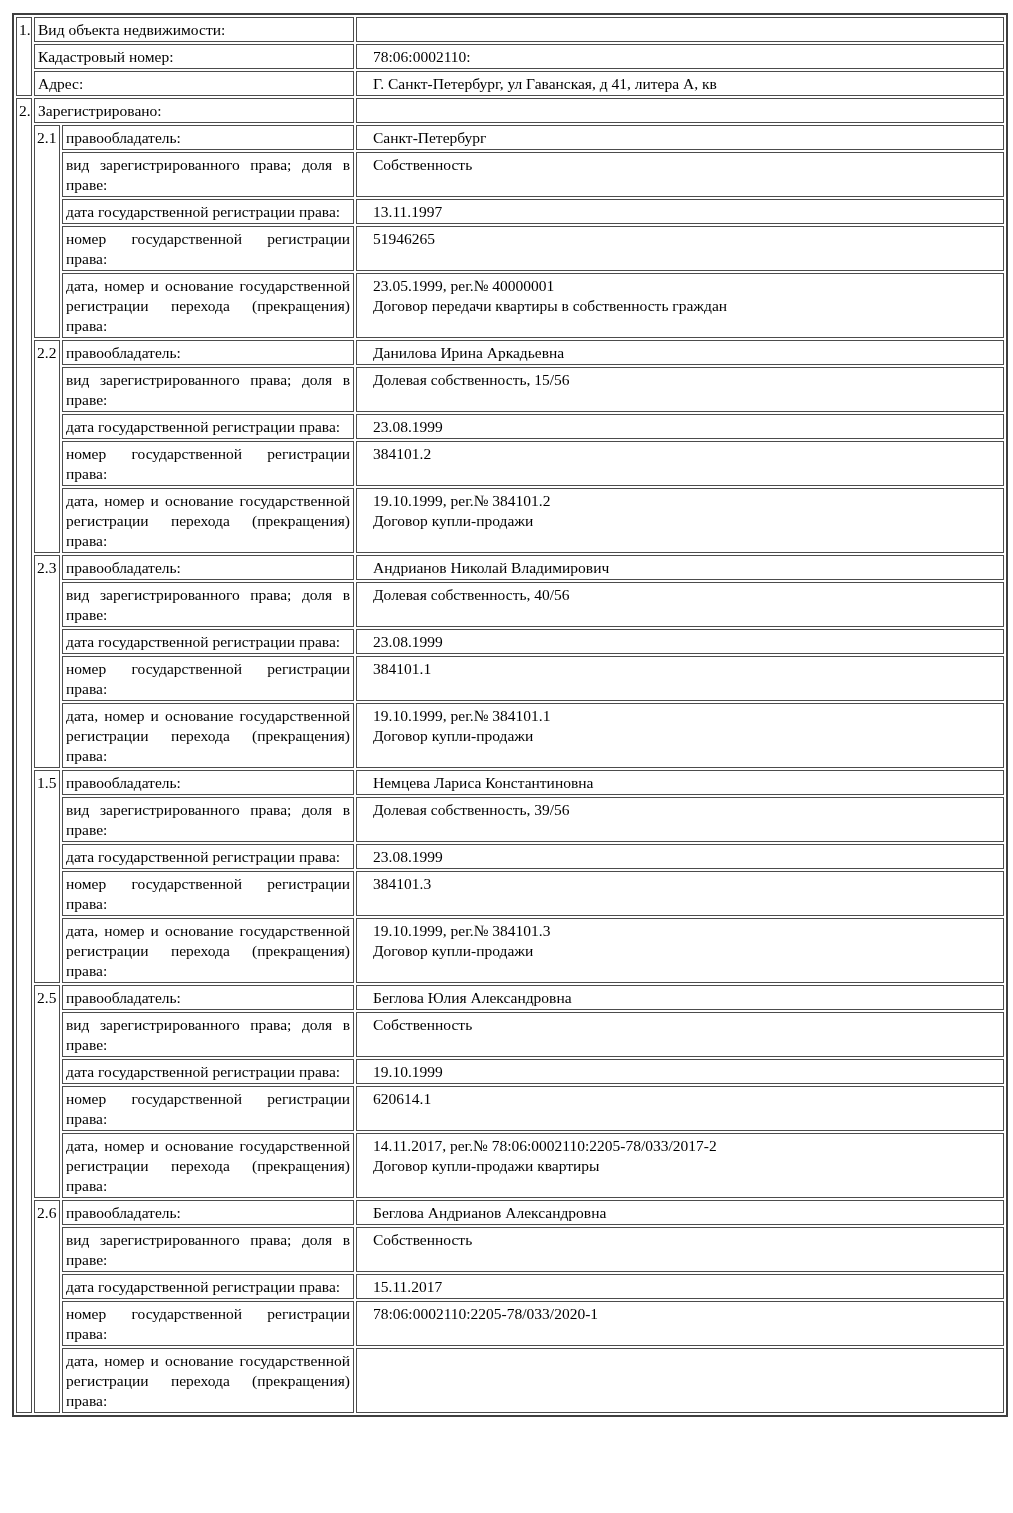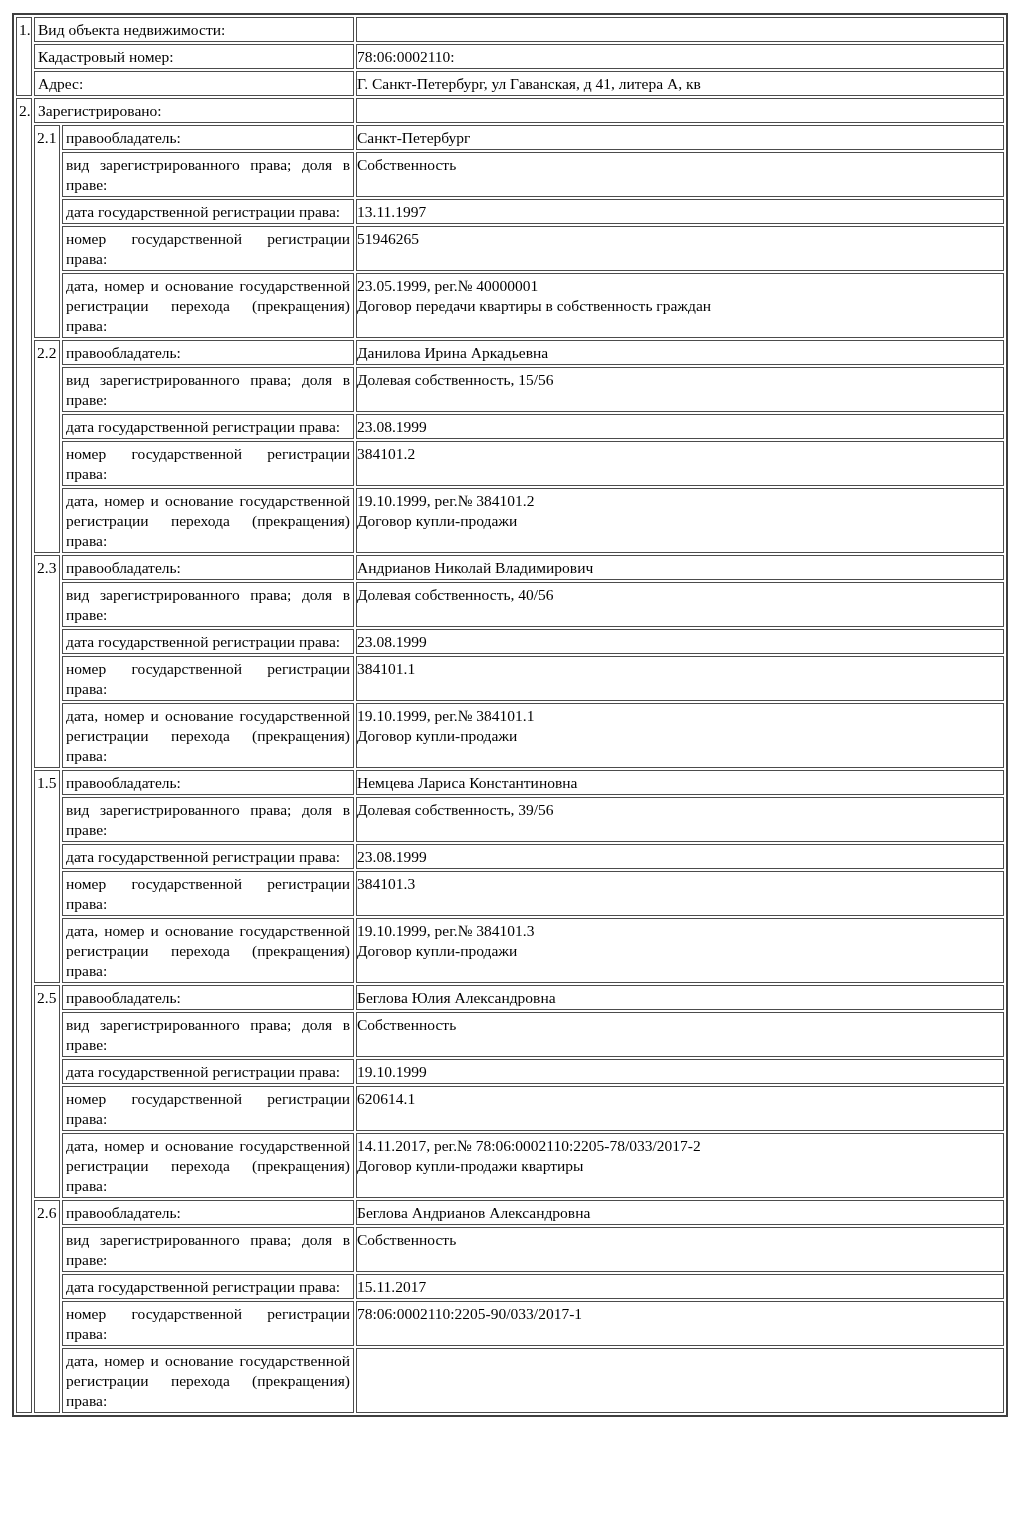--- a/index.html
+++ b/index.html
@@ -34,21 +34,21 @@
   td.num {
     text-align: left;
     padding-left: 2px;
     padding-right: 1px;
   }
   td.label {
     text-align: justify;
   }
   td.value {
     text-align: left;
-    padding-left: 0;
+    padding-left: 16px;
     margin-top: 28px;
   }
   td.value div {
     min-height: 20px;
   }
   col.c-num   { width: 16px; }
   col.c-sub   { width: 26px; }
   col.c-label { width: 292px; }
   col.c-value { width: auto; }
 </style>
@@ -211,21 +211,21 @@
         <tr>
           <td class="label">вид зарегистрированного права; доля в праве:</td>
           <td class="value">Собственность</td>
         </tr>
         <tr>
           <td class="label">дата государственной регистрации права:</td>
           <td class="value">15.11.2017</td>
         </tr>
         <tr>
           <td class="label">номер государственной регистрации права:</td>
-          <td class="value">78:06:0002110:2205-90/033/2017-1</td>
+          <td class="value">78:06:0002110:2205-78/033/2020-1</td>
         </tr>
         <tr>
           <td class="label">дата, номер и основание государственной регистрации перехода (прекращения) права:</td>
           <td class="value">
             <div></div>
             <div></div>
           </td>
         </tr>
       </tbody>
   </table>

